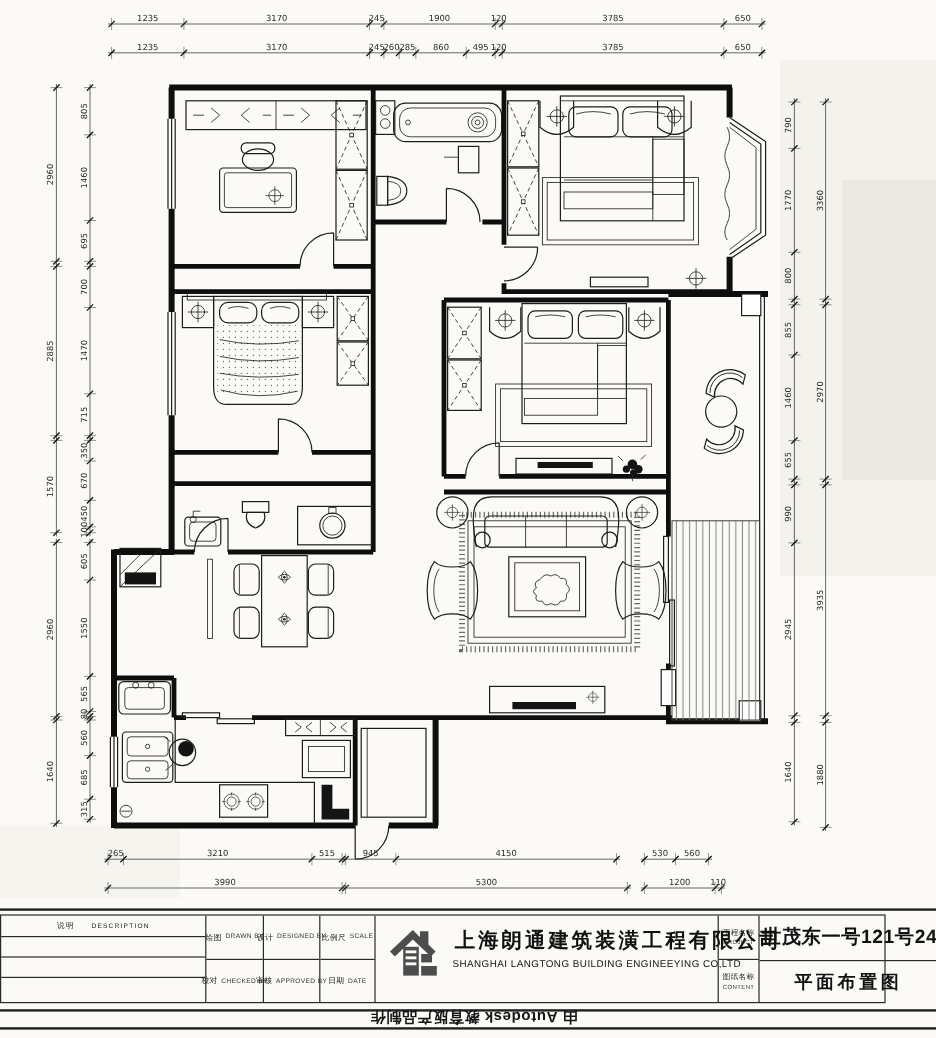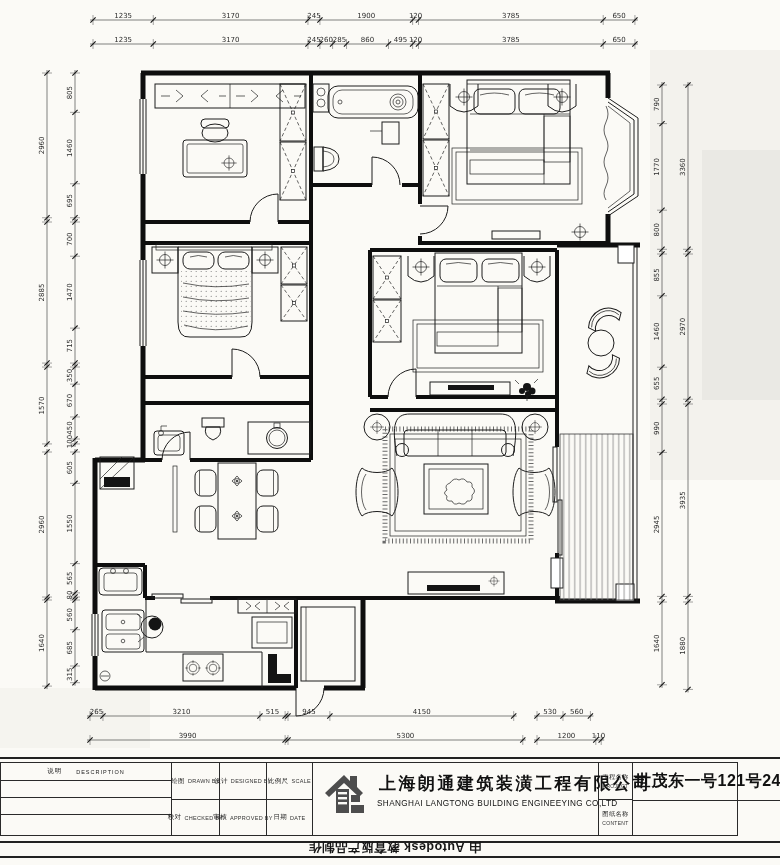--- a/index.html
+++ b/index.html
@@ -843,18 +843,19 @@
         <span class="en">PROJECT</span>
       </div>
       <div class="half bot lbl2">
         <span class="cn">图纸名称</span>
         <span class="en">CONTENT</span>
       </div>
     </div>
 
     <div class="proj-name">世茂东一号121号2401室</div>
     <div class="rline" style="left:632px;width:148px;top:37px"></div>
+    <div class="draw-name">平面布置图</div>
   </div>
 
   <div class="tb-line" style="top:86px"></div>
   <div id="watermark">由 Autodesk 教育版产品制作</div>
   <div class="tb-line" style="top:101px"></div>
 </div>
 
 </body></html>

